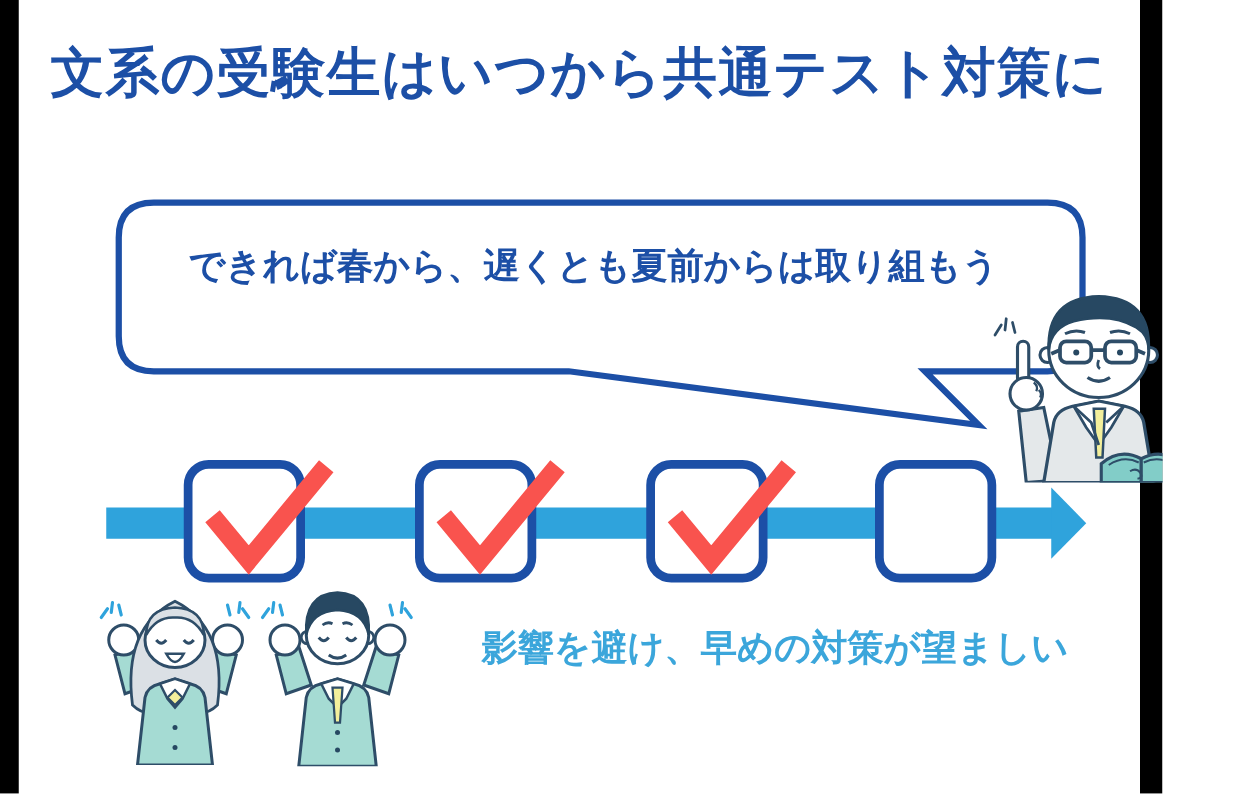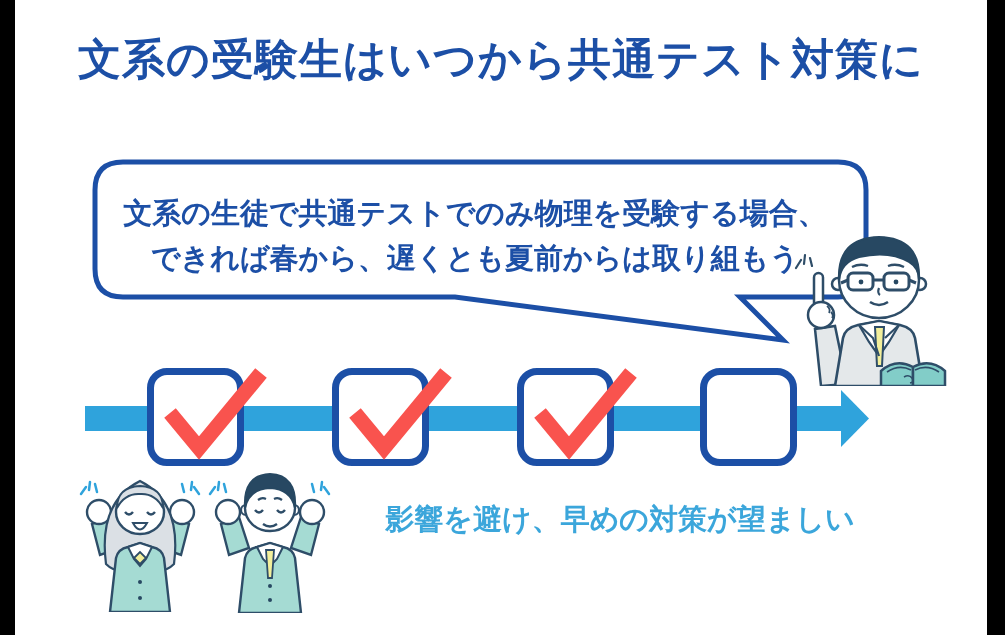--- a/index.html
+++ b/index.html
@@ -1,16 +1,16 @@
 <!DOCTYPE html>
 <html style="--edge-bar: #000000; --title-blue: #1c4fa6; --navy: #1c4fa6; --line-navy: #2e4d68; --arrow-blue: #2fa3dc; --note-blue: #3ba6db; --check-red: #f9534e; --mint: #a5dbd3; --suit-gray: #e4e8ea; --tie-yellow: #f3ef9b; --book-teal: #82cdc8; --hair-navy: #274862; --hair-gray: #dbe0e5;"><head>
 <meta charset="utf-8">
 <style>
   html,body{margin:0;padding:0;background:#fff;}
-  .page{position:relative;width:1005px;height:635px;background:#fff;overflow:hidden;
+  .page{position:relative;width:930px;height:635px;background:#fff;overflow:hidden;
         font-family:"Liberation Sans","DejaVu Sans",sans-serif;}
   .edgebar{position:absolute;top:0;height:635px;background:var(--edge-bar,#000);}
   .edgebar.left{left:0;width:15px;}
   .edgebar.right{right:0;width:18px;}
 
   .title{position:absolute;left:15px;right:18px;top:33px;text-align:center;
          color:var(--title-blue,#1c4fa6);font-weight:bold;font-size:43px;line-height:52px;
          letter-spacing:1px;white-space:nowrap;}
 
   .bubble-svg{position:absolute;left:88px;top:155px;}
@@ -50,21 +50,20 @@
   <div class="edgebar right"></div>
 
   <div class="title">
     <div>文系の受験生はいつから共通テスト対策に</div>
   </div>
 
   <svg class="bubble-svg" width="800" height="200" viewBox="0 0 800 200">
     <path d="M 35 7 H 750 Q 778 7 778 35 V 114 Q 778 142 750 142 H 652 L 695 185 L 367 142 H 35 Q 7 142 7 114 V 35 Q 7 7 35 7 Z" fill="#ffffff" stroke="var(--navy,#1c4fa6)" stroke-width="5" stroke-linejoin="miter"></path>
   </svg>
   <div class="bubble-text">
-    <div>文系の生徒で共通テストでのみ物理を受験する場合、</div>
     <div>できれば春から、遅くとも夏前からは取り組もう</div>
   </div>
 
   <svg class="illus" style="left:791px;top:226px;" width="165" height="160" viewBox="0 0 165 160">
     <g>
       <path class="sparkn" d="M5 42 L10 34 M13 38 L14 29 M21 40 L19 32"></path>
     </g>
     <g>
       <path d="M24 103 L44 100 L56 158 L30 160 Z" class="f-suit ln" stroke-width="2.5"></path>
       <rect x="23" y="47" width="9" height="34" rx="4.5" class="f-white ln" stroke-width="2.5"></rect>

